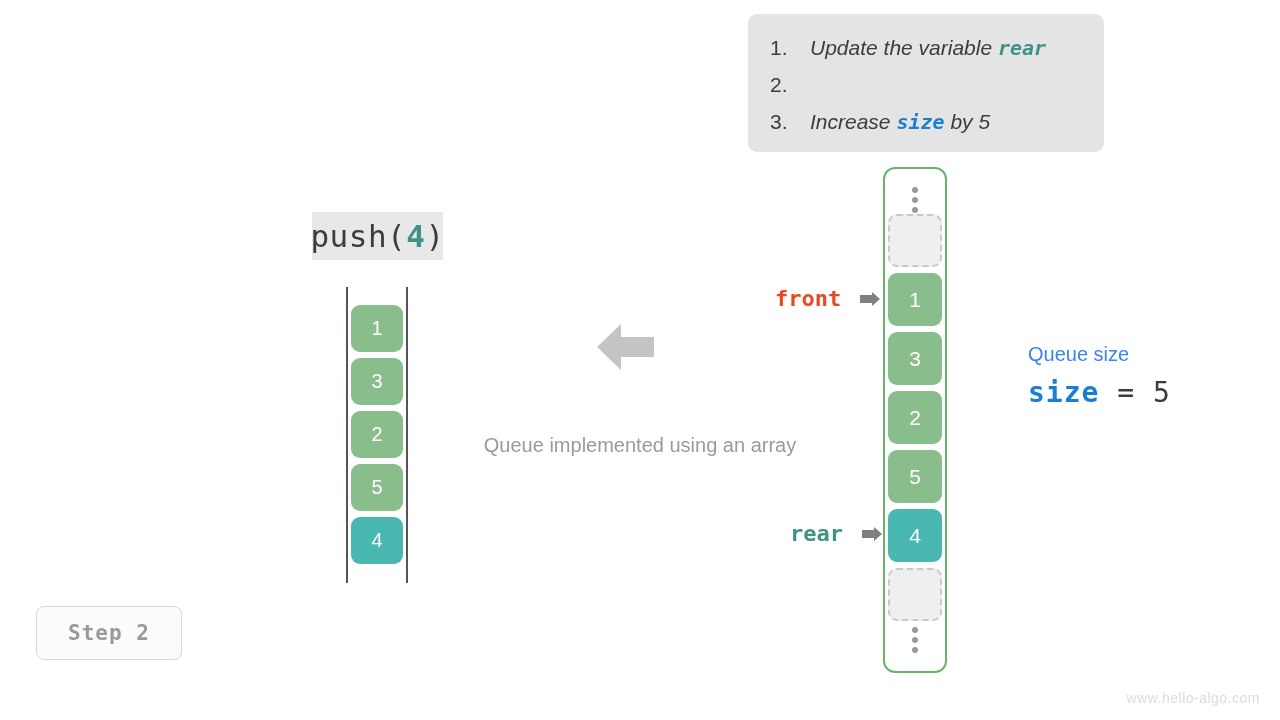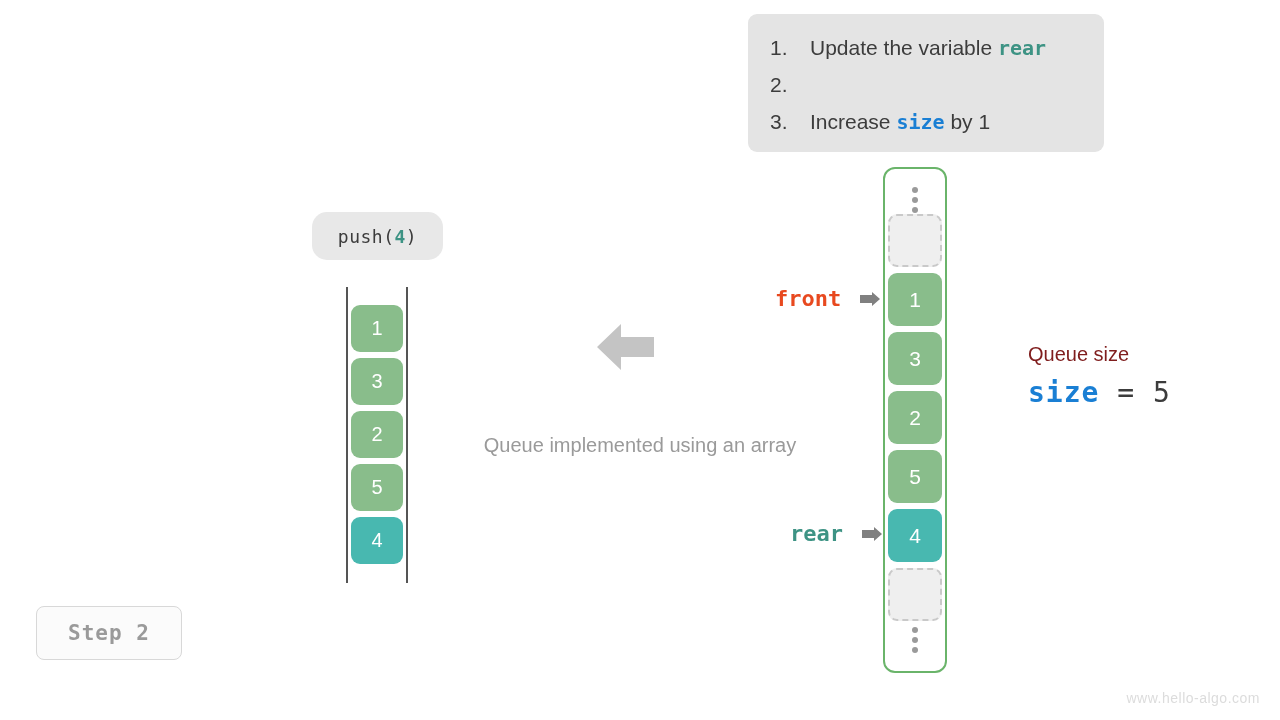--- a/index.html
+++ b/index.html
@@ -43,20 +43,21 @@
   .instr-num {
     width: 40px;
     flex: 0 0 40px;
     font-size: 21px;
     color: #3c3c3c;
   }
   .instr-text {
     font-size: 21px;
     color: #3c3c3c;
     white-space: pre;
+    font-style: italic;
   }
   .kw-teal {
     font-family: "DejaVu Sans Mono", monospace;
     font-weight: bold;
     color: #3d9384;
     font-size: 20px;
   }
   .kw-blue {
     font-family: "DejaVu Sans Mono", monospace;
     font-weight: bold;
@@ -65,26 +66,26 @@
   }
 
   
   #op-label {
     position: absolute;
     left: 312px;
     top: 212px;
     width: 131px;
     height: 48px;
     background: #e8e8e8;
-    border-radius: 15px;
+    border-radius: 0;
     display: flex;
     align-items: center;
     justify-content: center;
     font-family: "DejaVu Sans Mono", monospace;
-    font-size: 18px;
+    font-size: 31px;
     color: #3c3c3c;
     letter-spacing: 0.5px;
   }
   #op-label .arg { color: #3d9384; font-weight: bold; }
 
   
   #left-array {
     position: absolute;
     left: 346px;
     top: 287px;
@@ -203,21 +204,21 @@
   .ptr-arrow { display: block; }
 
   
   #size-block {
     position: absolute;
     left: 1028px;
     top: 343px;
   }
   #size-title {
     font-size: 20px;
-    color: #7f1d1d;
+    color: #3b82f6;
     margin-bottom: 10px;
   }
   #size-expr {
     font-family: "DejaVu Sans Mono", monospace;
     font-size: 28px;
     color: #3c3c3c;
     letter-spacing: 1px;
   }
   #size-expr .var { color: #1a7fd4; font-weight: bold; }
 
@@ -261,21 +262,21 @@
   <div id="instruction-panel">
     <div class="instr-row">
       <span class="instr-num">1.</span>
       <span class="instr-text"><span>Update the variable </span><span class="kw-teal">rear</span><span></span></span>
     </div>
     <div class="instr-row">
       <span class="instr-num">2.</span>
     </div>
     <div class="instr-row">
       <span class="instr-num">3.</span>
-      <span class="instr-text"><span>Increase </span><span class="kw-blue">size</span><span> by 1</span></span>
+      <span class="instr-text"><span>Increase </span><span class="kw-blue">size</span><span> by 5</span></span>
     </div>
   </div>
 
   <div id="op-label">
     <span>push(</span>
       <span class="arg">4</span>
       <span>)</span>
   </div>
 
   <div id="left-array">

